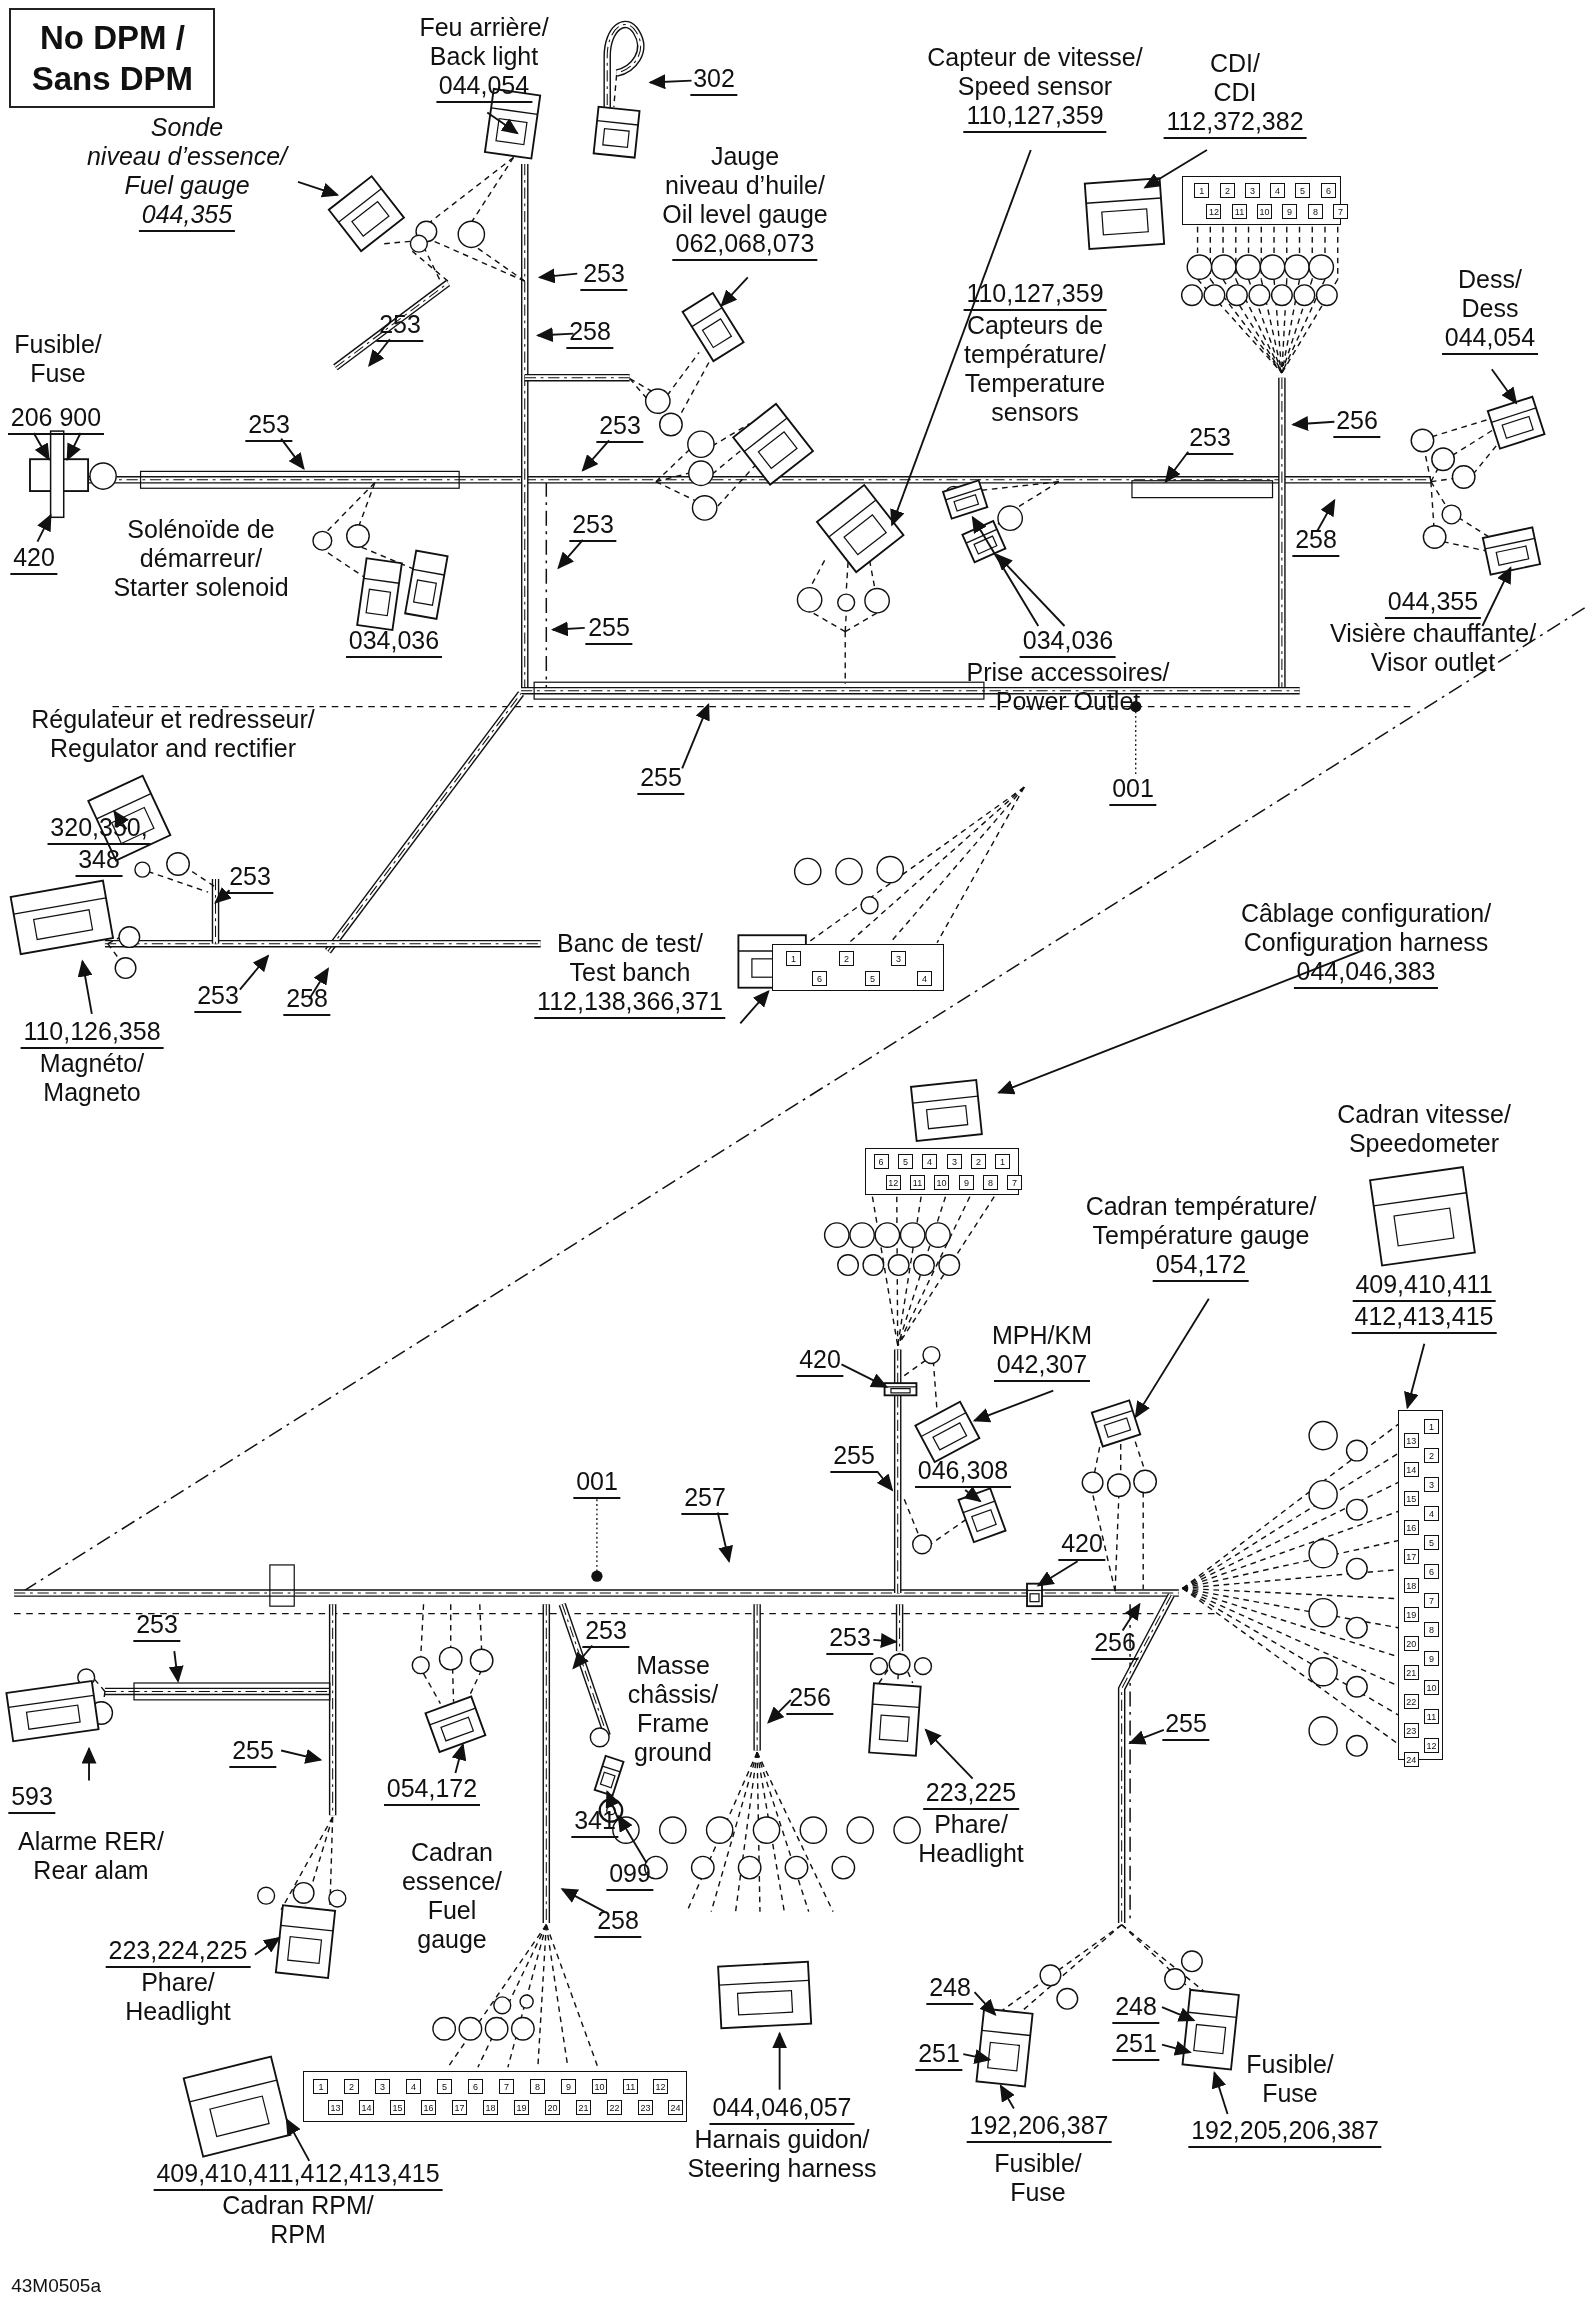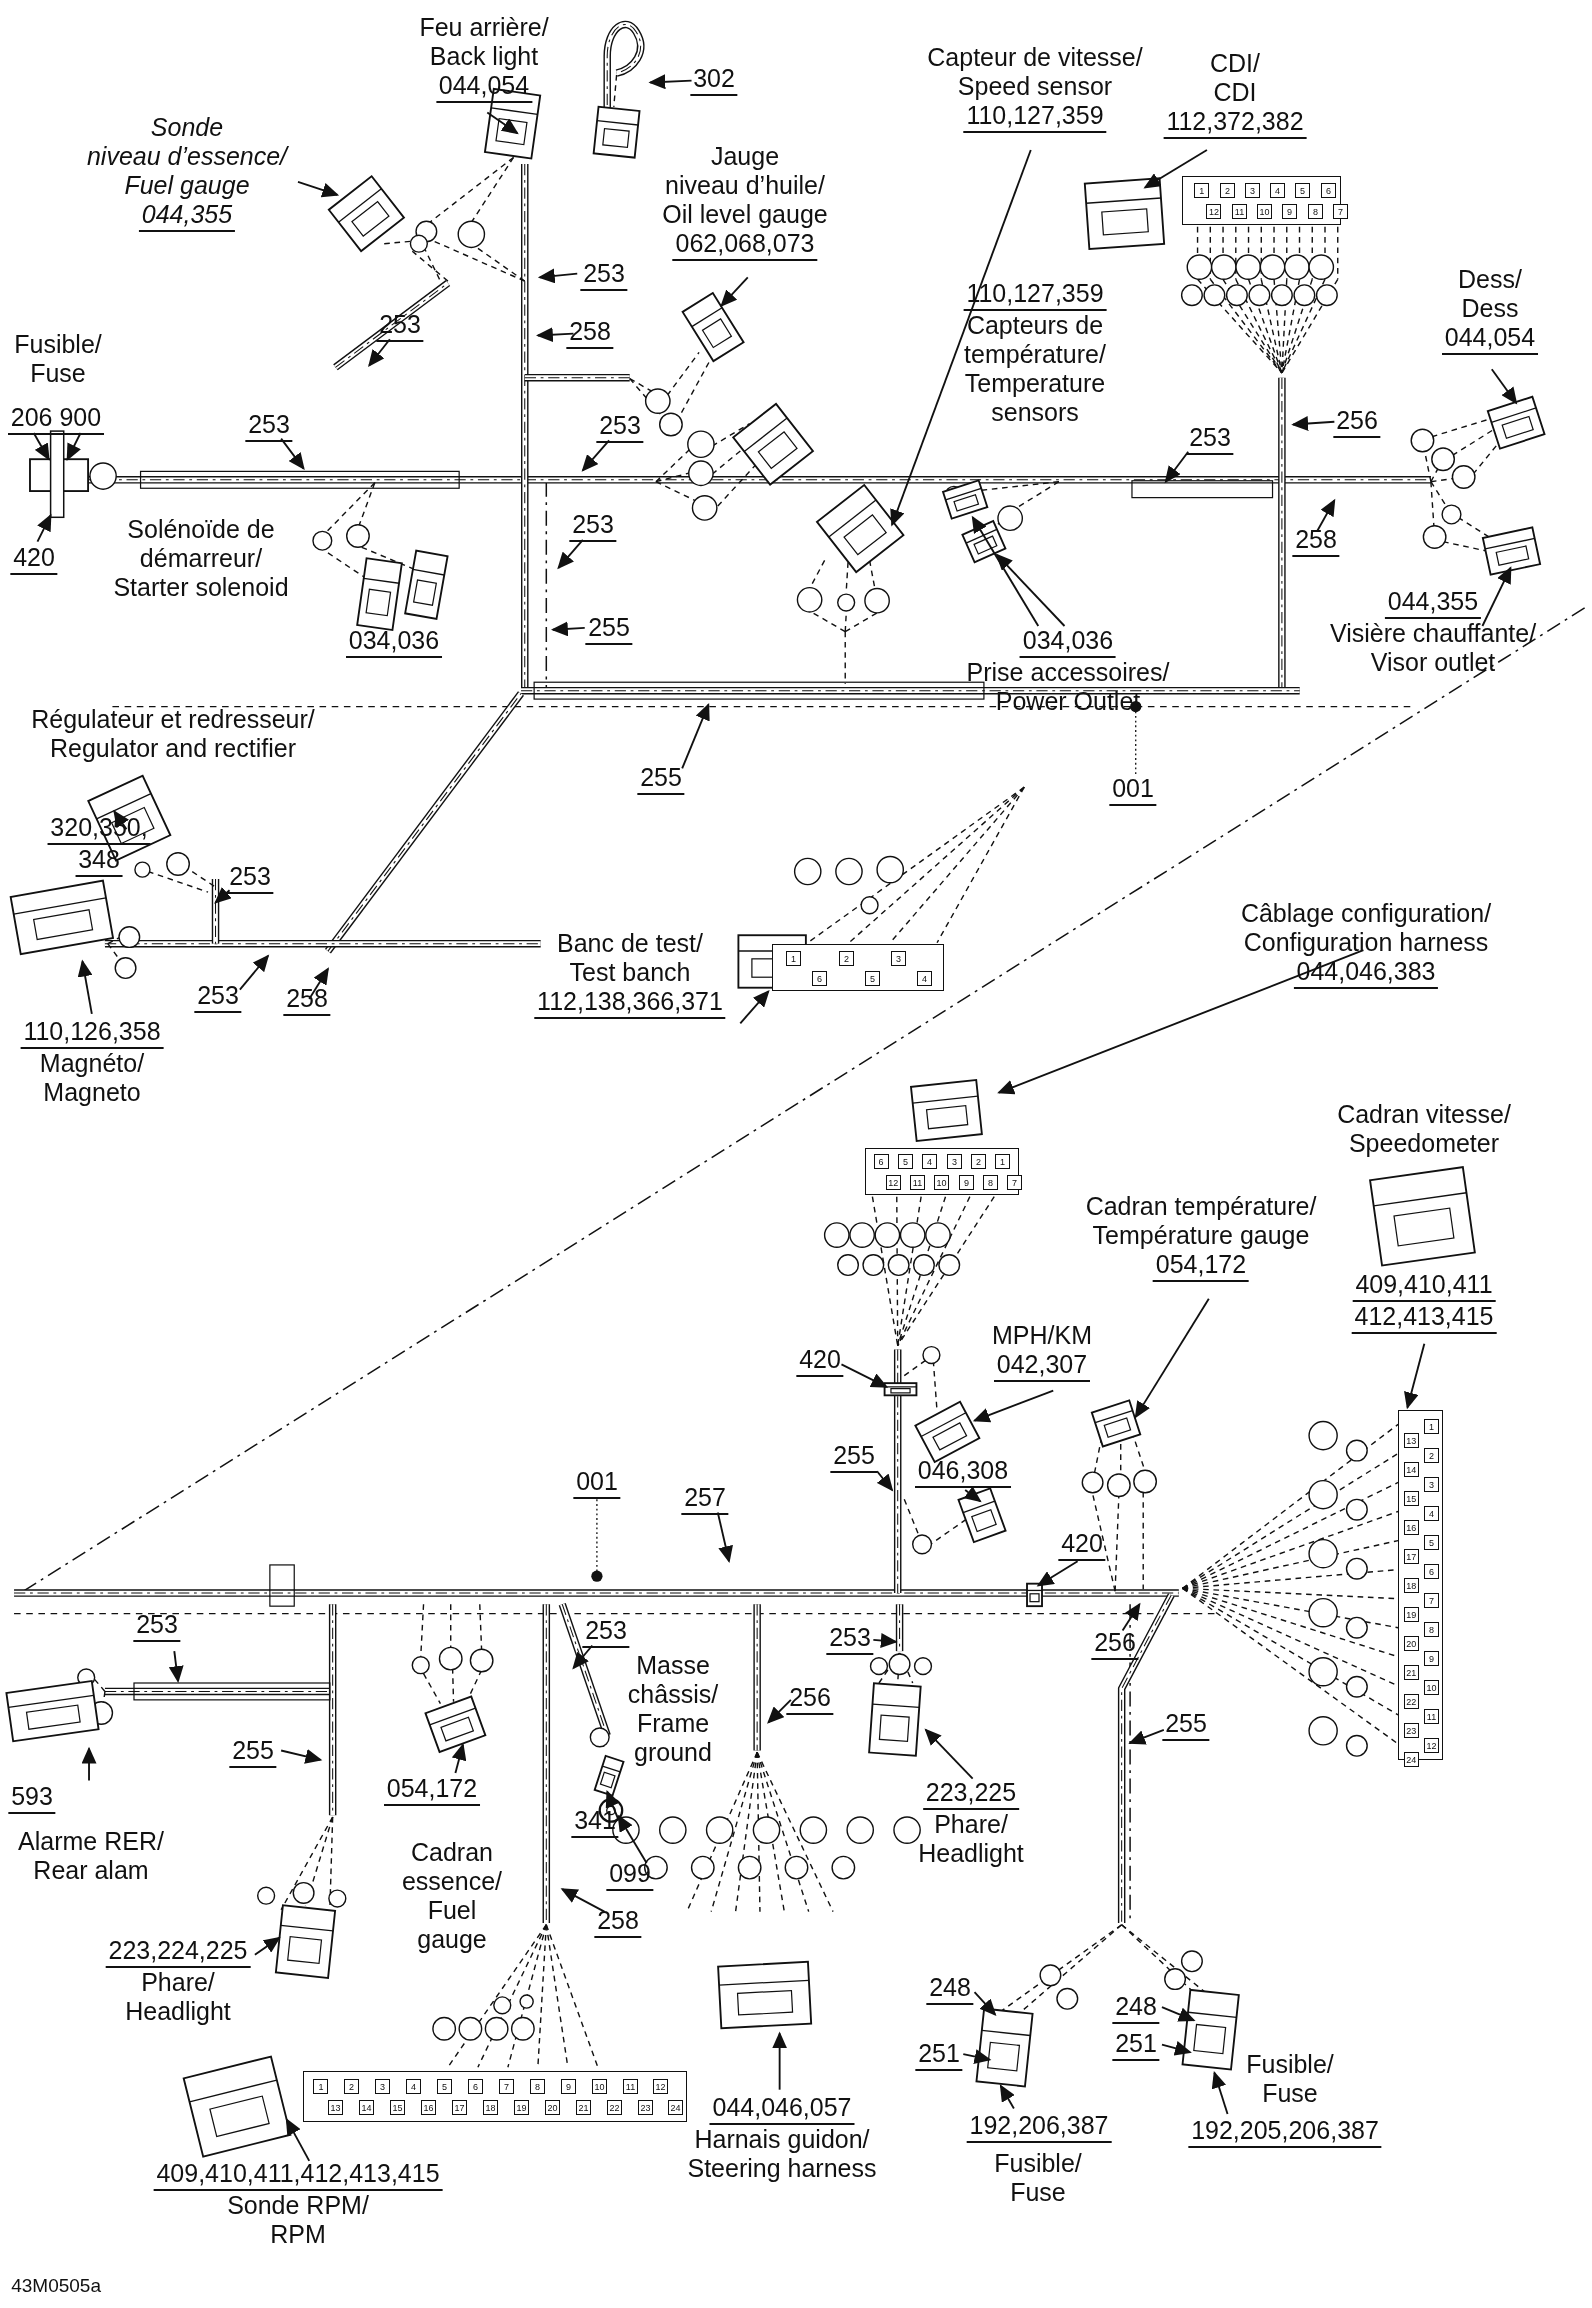--- a/index.html
+++ b/index.html
@@ -560,20 +560,24 @@
         <line x1="1240" y1="2142" x2="1274" y2="2156" stroke="#111" stroke-width="2" marker-end="url(#ah)"></line>
         <line x1="1240" y1="2182" x2="1270" y2="2190" stroke="#111" stroke-width="2" marker-end="url(#ah)"></line>
         <line x1="1082" y1="2250" x2="1068" y2="2226" stroke="#111" stroke-width="2" marker-end="url(#ah)"></line>
         <line x1="1310" y1="2256" x2="1296" y2="2212" stroke="#111" stroke-width="2" marker-end="url(#ah)"></line>
         <line x1="1455" y1="1014" x2="1066" y2="1166" stroke="#111" stroke-width="2" marker-end="url(#ah)"></line>
         <line x1="660" y1="1942" x2="648" y2="1912" stroke="#111" stroke-width="2" marker-end="url(#ah)"></line>
         <line x1="690" y1="1988" x2="660" y2="1938" stroke="#111" stroke-width="2" marker-end="url(#ah)"></line>
       </g>
   </svg>
 
+  <div id="titlebox">
+    <div>No DPM /</div>
+    <div>Sans DPM</div>
+  </div>
 
   <div id="footer">43M0505a</div>
   <div id="labels-layer">
       <div class="lbl" style="left: 484px; top: 13px;">
         <span class="ln"><span>Feu arrière/</span></span>
         <span class="ln"><span>Back light</span></span>
         <span class="ln"><span class="u">044,054</span></span>
       </div>
       <div class="lbl" style="left: 714px; top: 64px; text-align: center;">
         <span class="ln"><span class="u">302</span></span>
@@ -722,21 +726,21 @@
         <span class="ln"><span>Fuel</span></span>
         <span class="ln"><span>gauge</span></span>
       </div>
       <div class="lbl" style="left: 178px; top: 1936px;">
         <span class="ln"><span class="u">223,224,225</span></span>
         <span class="ln"><span>Phare/</span></span>
         <span class="ln"><span>Headlight</span></span>
       </div>
       <div class="lbl" style="left: 298px; top: 2159px;">
         <span class="ln"><span class="u">409,410,411,412,413,415</span></span>
-        <span class="ln"><span>Sonde RPM/</span></span>
+        <span class="ln"><span>Cadran RPM/</span></span>
         <span class="ln"><span>RPM</span></span>
       </div>
       <div class="lbl" style="left: 782px; top: 2093px;">
         <span class="ln"><span class="u">044,046,057</span></span>
         <span class="ln"><span>Harnais guidon/</span></span>
         <span class="ln"><span>Steering harness</span></span>
       </div>
       <div class="lbl" style="left: 950px; top: 1973px;">
         <span class="ln"><span class="u">248</span></span>
       </div>

